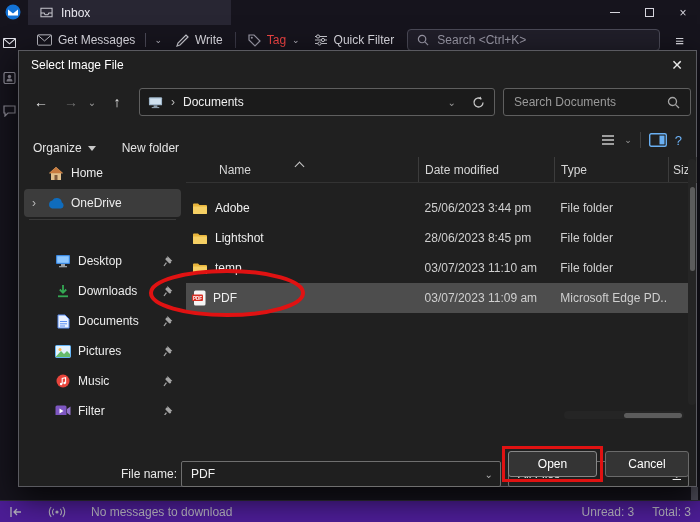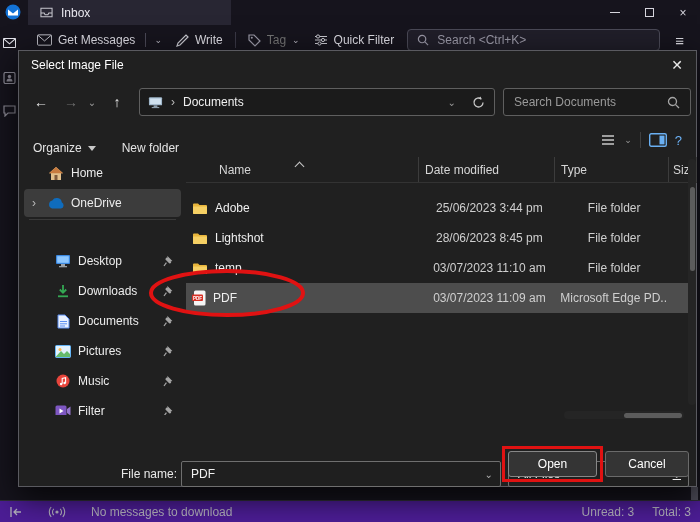--- a/index.html
+++ b/index.html
@@ -15,21 +15,21 @@
   .tb-wincontrols{position:absolute;right:0;top:0;height:25px;display:flex;}
   .tb-winbtn{width:34px;height:25px;display:flex;align-items:center;justify-content:center;color:#d6d5dd;font-size:12px;}
   .tb-maxglyph{width:9px;height:9px;border:1px solid #d6d5dd;}
   .tb-minglyph{width:10px;height:1px;background:#d6d5dd;}
   .tb-toolbar{position:absolute;left:0;top:25px;width:700px;height:30px;background:#16141d;display:flex;align-items:center;padding-left:30px;z-index:1;color:#dcdbe2;}
   .tb-btn{display:flex;align-items:center;gap:6px;padding:0 7px;height:24px;}
   .tb-btn .lbl{white-space:nowrap;}
   .tb-splitsep{width:1px;height:14px;background:#4a4856;margin:0 2px 0 4px;}
   .tb-chev{font-size:9px;color:#b9b8c2;line-height:10px;}
   .tb-toolsep{width:1px;height:16px;background:#3a3846;margin:0 5px;}
-  .tb-tag .lbl{color:#737373;}
+  .tb-tag .lbl{color:#ef4444;}
   .tb-search{margin-left:6px;width:253px;height:22px;background:#201e29;border:1px solid #4a4956;border-radius:4px;display:flex;align-items:center;gap:8px;padding:0 9px;color:#9a98a6;}
   .tb-hamburger{margin-left:15px;font-size:15px;color:#dcdbe2;}
   .tb-strip{position:absolute;left:0;top:25px;width:18px;height:475px;background:#16141d;z-index:1;}
   .tb-strip .sicon{position:absolute;left:3px;}
   .tb-statusbar{position:absolute;left:0;top:500px;width:700px;height:22px;background:#4c1d95;border-top:1px solid #2f2d38;display:flex;align-items:center;gap:24px;padding:0 9px;color:#b3b1bd;z-index:1;}
   .tb-status-right{margin-left:auto;display:flex;gap:18px;}
   .tb-scrollremnant{position:absolute;left:691px;top:487px;width:7px;height:13px;background:#4d4c58;z-index:1;}
 
   
   .dialog{position:absolute;left:18px;top:50px;width:679px;height:437px;background:#202020;border:1px solid #5a5a60;box-shadow:0 10px 30px rgba(0,0,0,.75);z-index:10;}
@@ -64,21 +64,21 @@
   .sb-item{height:28px;margin:2px 5px 0 5px;display:flex;align-items:center;border-radius:4px;}
   .sb-item.sel{background:#3c3c3c;}
   .sb-item.first-g2{margin-top:27px;}
   .sb-chev{width:20px;text-align:center;color:#b9b9b9;font-size:12px;}
   .sb-item.indent .sb-chev{width:27px;}
   .sb-ic{width:24px;display:flex;justify-content:center;}
   .sb-lb{flex:1;color:#ececec;padding-left:3px;white-space:nowrap;overflow:hidden;}
   .sb-pin{width:26px;display:flex;justify-content:center;}
   .sb-divider{height:1px;background:#3a3a3a;margin:2px 10px 0 10px;}
 
-  .dlg-files{position:absolute;left:167px;top:106px;width:512px;height:264px;text-align:center;}
+  .dlg-files{position:absolute;left:167px;top:106px;width:512px;height:264px;}
   .col-headers{position:absolute;left:0;top:0;height:26px;display:flex;border-bottom:1px solid #333;}
   .hcol{display:flex;align-items:flex-end;padding-bottom:5px;border-right:1px solid #3c3c3c;color:#d6d6d6;}
   .hcol.c0{width:233px;padding-left:33px;}
   .hcol.c1{width:136px;padding-left:6px;}
   .hcol.c2{width:114px;padding-left:6px;}
   .hcol.c3{width:28px;padding-left:4px;}
   .sort-caret{position:absolute;left:110px;top:6px;width:7px;height:7px;border-left:1.5px solid #c9c9c9;border-top:1.5px solid #c9c9c9;transform:rotate(45deg);}
   .file-rows{position:absolute;left:0;top:36px;width:502px;}
   .frow{height:30px;display:flex;align-items:center;}
   .frow.sel{background:#4d4d4d;}

